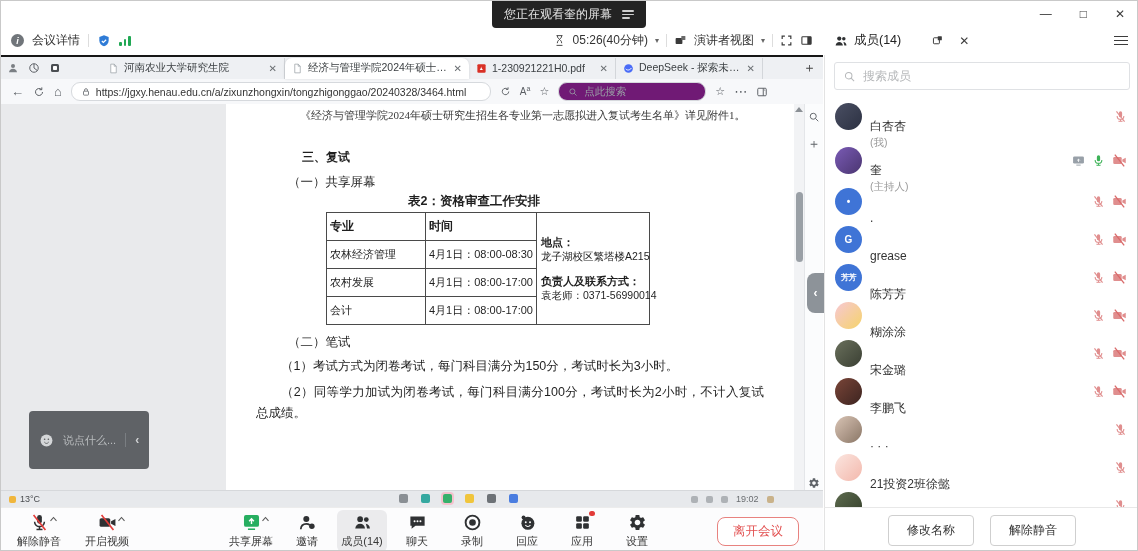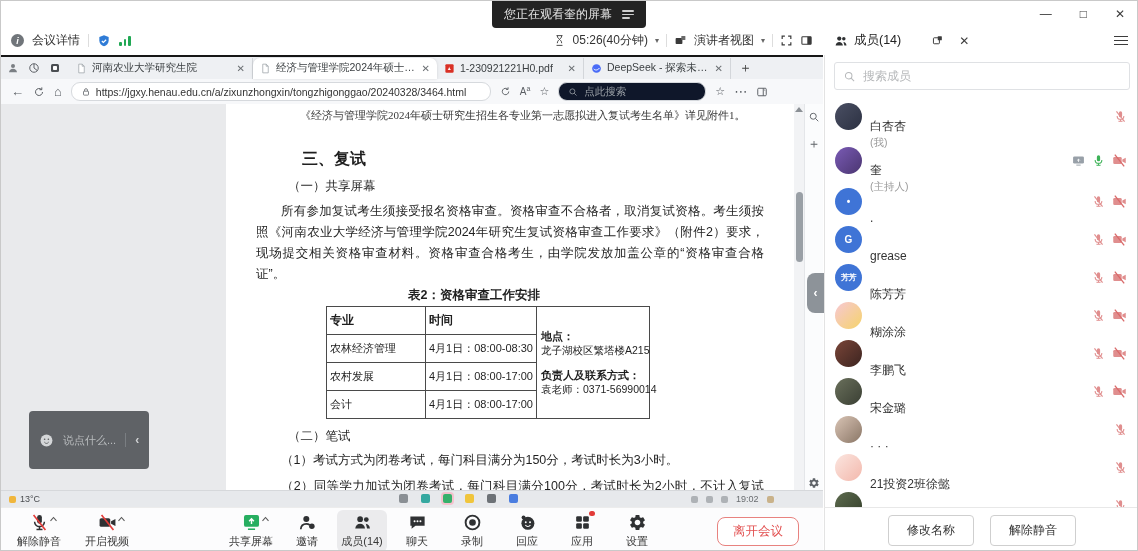--- a/index.html
+++ b/index.html
@@ -27,47 +27,47 @@
 
   
   .panel-head{position:absolute;left:823px;top:25px;width:314px;height:29px;display:flex;align-items:center;background:#fff;padding:0 10px;box-sizing:border-box;font-size:12.5px;color:#222;}
   .panel-head .ttl{margin-left:6px;}
   .panel-head .acts{display:flex;gap:15px;margin-left:30px;}
   .hamb{margin-left:auto;width:14px;}
   .hamb i{display:block;height:1.6px;background:#3c3c3c;margin:2.5px 0;}
 
   
   .browser{position:absolute;left:0;top:54px;width:822px;height:444px;border-top:2px solid #161616;box-sizing:border-box;background:#e9eaec;}
-  .tabstrip{height:22px;background:#eef0f3;display:flex;align-items:center;padding-left:6px;}
+  .tabstrip{height:22px;background:#eef0f3;display:flex;align-items:center;padding-left:6px;gap:32px;}
   .ts-icons{display:flex;gap:9px;align-items:center;margin-right:8px;color:#5f6368;}
   .tab{height:21px;display:flex;align-items:center;gap:5px;padding:0 7px;box-sizing:border-box;font-size:10.5px;color:#3c4043;border-right:1px solid #d3d6da;}
   .tab .t-title{flex:1;white-space:nowrap;overflow:hidden;text-overflow:ellipsis;}
   .tab .t-close{color:#6b6f73;font-size:10px;}
   .tab.active{background:#fff;border-radius:7px 7px 0 0;border-right:none;box-shadow:0 0 3px rgba(0,0,0,.12);}
   .newtab{margin-left:8px;color:#444;font-size:13px;}
   .navbar{height:25px;background:#f7f8fa;display:flex;align-items:center;padding:0 10px;gap:9px;border-bottom:1px solid #e2e4e8;color:#5f6368;}
   .nav-g{font-size:13px;line-height:1;color:#5a5e63;}
   .url-pill{width:400px;height:17px;background:#fff;border:1px solid #d6d9dd;border-radius:9px;display:flex;align-items:center;gap:5px;padding:0 9px;font-size:10.5px;color:#333;overflow:hidden;}
   .url-pill .u{white-space:nowrap;overflow:hidden;text-overflow:ellipsis;}
-  .search-pill{width:128px;height:17px;background:#0f172a;border:1px solid #d6d9dd;border-radius:9px;display:flex;align-items:center;gap:6px;padding:0 9px;font-size:10.5px;color:#9aa0a6;}
+  .search-pill{width:128px;height:17px;background:#701a75;border:1px solid #d6d9dd;border-radius:9px;display:flex;align-items:center;gap:6px;padding:0 9px;font-size:10.5px;color:#9aa0a6;}
   .read-aloud{font-size:10px;color:#5a5e63;}
   .read-aloud sup{font-size:7px;}
 
   .viewport{position:absolute;left:0;top:47px;right:29px;bottom:0;background:#e9eaec;overflow:hidden;}
   .vscroll{position:absolute;right:19px;top:47px;width:10px;bottom:0;background:#f2f3f5;}
   .vthumb{position:absolute;left:1.5px;width:7px;top:88px;height:70px;background:#9aa0a6;border-radius:4px;}
   .tri-up{position:absolute;top:3px;left:1px;width:0;height:0;border-left:4px solid transparent;border-right:4px solid transparent;border-bottom:5px solid #8b9095;}
   .tri-dn{position:absolute;bottom:3px;left:1px;width:0;height:0;border-left:4px solid transparent;border-right:4px solid transparent;border-top:5px solid #8b9095;}
   .rail{position:absolute;right:0;top:47px;width:19px;bottom:0;background:#fbfcfd;border-left:1px solid #e4e6e9;display:flex;flex-direction:column;align-items:center;padding-top:7px;box-sizing:border-box;gap:16px;color:#5f6368;}
   .rail .gear-slot{margin-top:auto;margin-bottom:10px;}
 
   
   .docpage{position:absolute;left:225px;top:0;width:568px;height:100%;background:#fff;box-sizing:border-box;padding:2px 30px 0 30px;color:#1f1f1f;}
   .att-line{font-size:11px;color:#3a3a3a;margin:2px 0 0 44px;font-family:"Liberation Serif","DejaVu Serif",serif;}
-  .doc-h1{font-size:16px;font-weight:bold;margin:26px 0 0 46px;font-family:Liberation Serif, serif;}
+  .doc-h1{font-size:12px;font-weight:bold;margin:26px 0 0 46px;font-family:Liberation Serif, serif;}
   .doc-h2{font-size:12.5px;margin:8px 0 0 32px;}
   .doc-para{font-size:12.5px;line-height:21px;margin-top:6px;text-indent:2em;text-align:justify;}
   .tbl-cap{font-size:12.5px;font-weight:bold;text-align:center;width:296px;margin:2px 0 0 70px;}
   table.qa{border-collapse:collapse;margin:2px 0 0 70px;}
   table.qa td{border:1px solid #4a4a4a;text-align:left;font-size:11px;padding:0 3px;height:27px;min-width:92px;}
   table.qa td.hd{font-weight:bold;font-size:12px;}
   table.qa td.info{min-width:100px;max-width:104px;font-size:10.5px;padding:2px 4px;}
   table.qa td.info .b{font-weight:bold;font-size:11px;}
   table.qa td.info div{white-space:nowrap;}
   .doc-item{font-size:12.5px;line-height:21px;margin-top:5px;text-indent:2em;text-align:justify;}
@@ -320,21 +320,20 @@
             <circle cx="17.5" cy="8" r="1.1" fill="#5a5e63"></circle>
           </svg>
         </span>
     </div>
 
     <div class="viewport">
       <div class="docpage">
         <div class="att-line">《经济与管理学院2024年硕士研究生招生各专业第一志愿拟进入复试考生名单》详见附件1。</div>
         <div class="doc-h1">三、复试</div>
         <div class="doc-h2">（一）共享屏幕</div>
-        <div class="doc-para">所有参加复试考生须接受报名资格审查。资格审查不合格者，取消复试资格。考生须按照《河南农业大学经济与管理学院2024年研究生复试资格审查工作要求》（附件2）要求，现场提交相关资格审查材料。资格审查合格考生，由学院发放加盖公章的“资格审查合格证”。</div>
         <div class="tbl-cap">表2：资格审查工作安排</div>
         <table class="qa" id="qa-table">
             <tbody>
               <tr>
                 <td class="hd">专业</td>
                 <td class="hd">时间</td>
                 <td class="info" rowspan="4">
                   <div class="b">地点：</div>
                   <div>龙子湖校区繁塔楼A215</div>
                   <div style="height:10px"></div>
@@ -686,44 +685,44 @@
             <span>
               <svg viewBox="0 0 24 24" width="15" height="15" style="display:block">
                 <rect x="2" y="6.5" width="13.5" height="11" rx="2" fill="#e08e8e"></rect>
                 <path d="M16.5 10.5l5.5-3v9l-5.5-3z" fill="#e08e8e"></path>
                 <line x1="4.5" y1="2.5" x2="19.5" y2="21.5" stroke="#d96a6a" stroke-width="2.1"></line>
               </svg>
             </span>
           </span>
         </div>
         <div class="mem-row">
-          <span class="avatar" style="background:linear-gradient(135deg,#7a4538,#3c2420)"></span>
-          <span class="mem-names"><span class="mem-name">李鹏飞</span></span>
+          <span class="avatar" style="background:linear-gradient(135deg,#6a705c,#3a3f33)"></span>
+          <span class="mem-names"><span class="mem-name">宋金璐</span></span>
           <span class="mem-ics">
             <span>
               <svg viewBox="0 0 24 24" width="13" height="13" style="display:block">
                 <rect x="9" y="2.5" width="6" height="11" rx="3" fill="#e08e8e"></rect>
                 <path d="M5.8 11a6.2 6.2 0 0 0 12.4 0" stroke="#e08e8e" stroke-width="1.9" fill="none"></path>
                 <line x1="12" y1="17.3" x2="12" y2="20.2" stroke="#e08e8e" stroke-width="1.9"></line>
                 <line x1="8.2" y1="20.8" x2="15.8" y2="20.8" stroke="#e08e8e" stroke-width="1.9"></line>
                 <line x1="4.5" y1="2.5" x2="19.5" y2="21.5" stroke="#e08e8e" stroke-width="2.1"></line>
               </svg>
             </span>
             <span>
               <svg viewBox="0 0 24 24" width="15" height="15" style="display:block">
                 <rect x="2" y="6.5" width="13.5" height="11" rx="2" fill="#e08e8e"></rect>
                 <path d="M16.5 10.5l5.5-3v9l-5.5-3z" fill="#e08e8e"></path>
                 <line x1="4.5" y1="2.5" x2="19.5" y2="21.5" stroke="#d96a6a" stroke-width="2.1"></line>
               </svg>
             </span>
           </span>
         </div>
         <div class="mem-row">
-          <span class="avatar" style="background:linear-gradient(135deg,#6a705c,#3a3f33)"></span>
-          <span class="mem-names"><span class="mem-name">宋金璐</span></span>
+          <span class="avatar" style="background:linear-gradient(135deg,#7a4538,#3c2420)"></span>
+          <span class="mem-names"><span class="mem-name">李鹏飞</span></span>
           <span class="mem-ics">
             <span>
               <svg viewBox="0 0 24 24" width="13" height="13" style="display:block">
                 <rect x="9" y="2.5" width="6" height="11" rx="3" fill="#e08e8e"></rect>
                 <path d="M5.8 11a6.2 6.2 0 0 0 12.4 0" stroke="#e08e8e" stroke-width="1.9" fill="none"></path>
                 <line x1="12" y1="17.3" x2="12" y2="20.2" stroke="#e08e8e" stroke-width="1.9"></line>
                 <line x1="8.2" y1="20.8" x2="15.8" y2="20.8" stroke="#e08e8e" stroke-width="1.9"></line>
                 <line x1="4.5" y1="2.5" x2="19.5" y2="21.5" stroke="#e08e8e" stroke-width="2.1"></line>
               </svg>
             </span>

